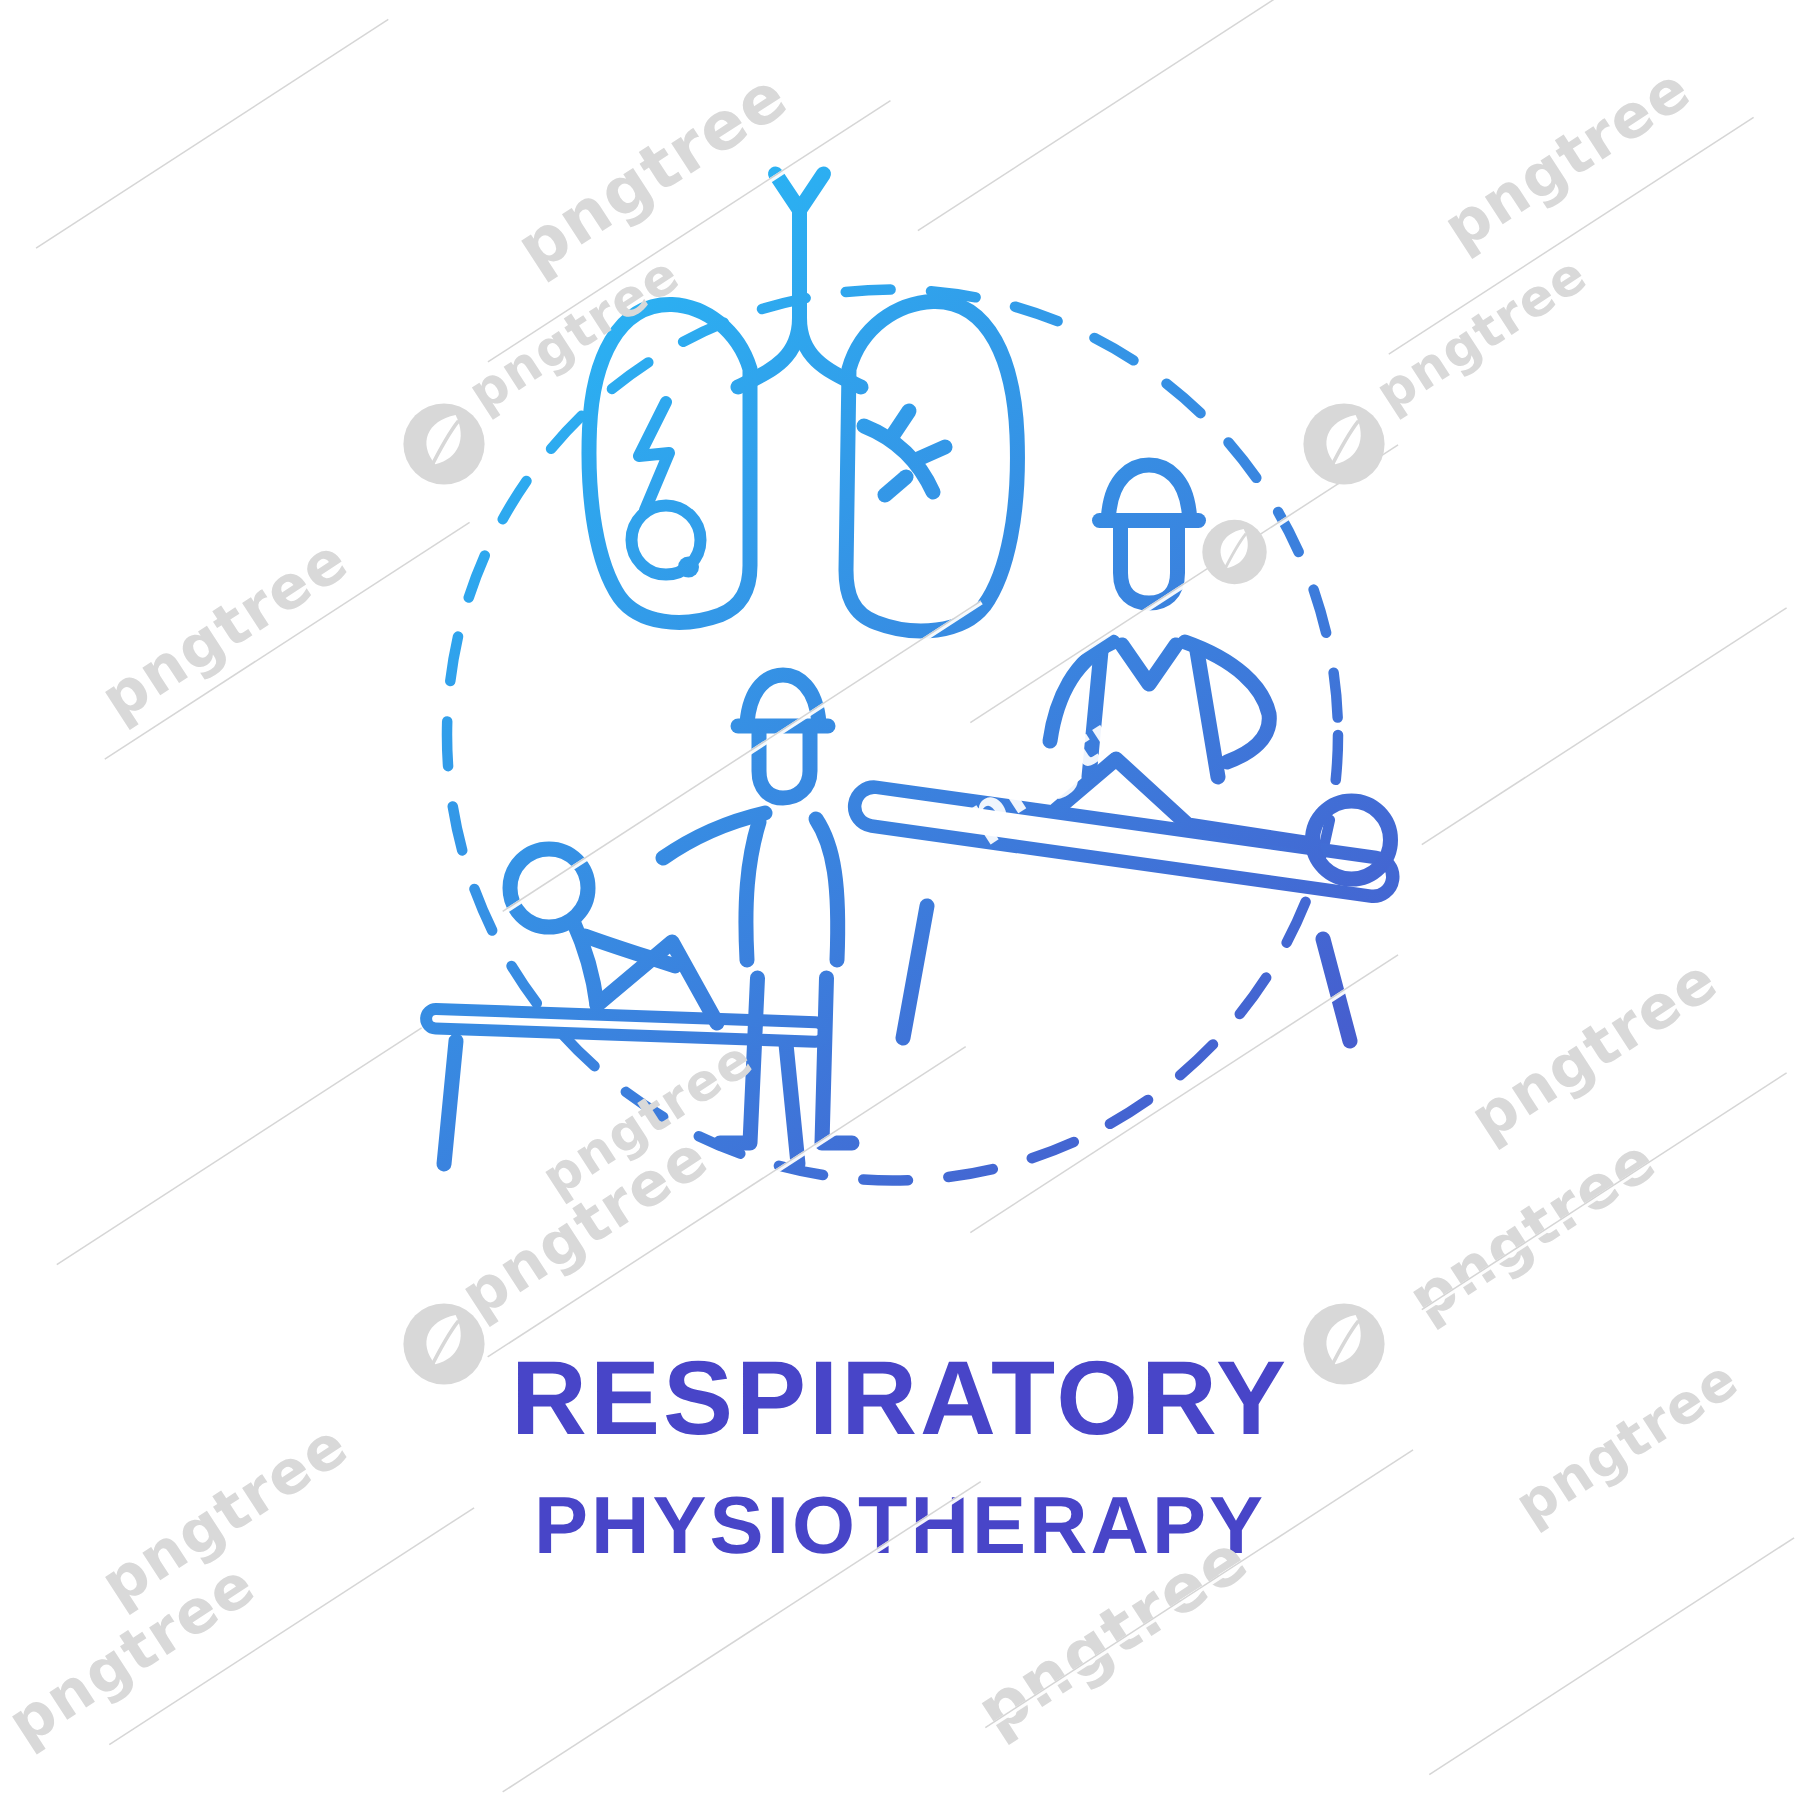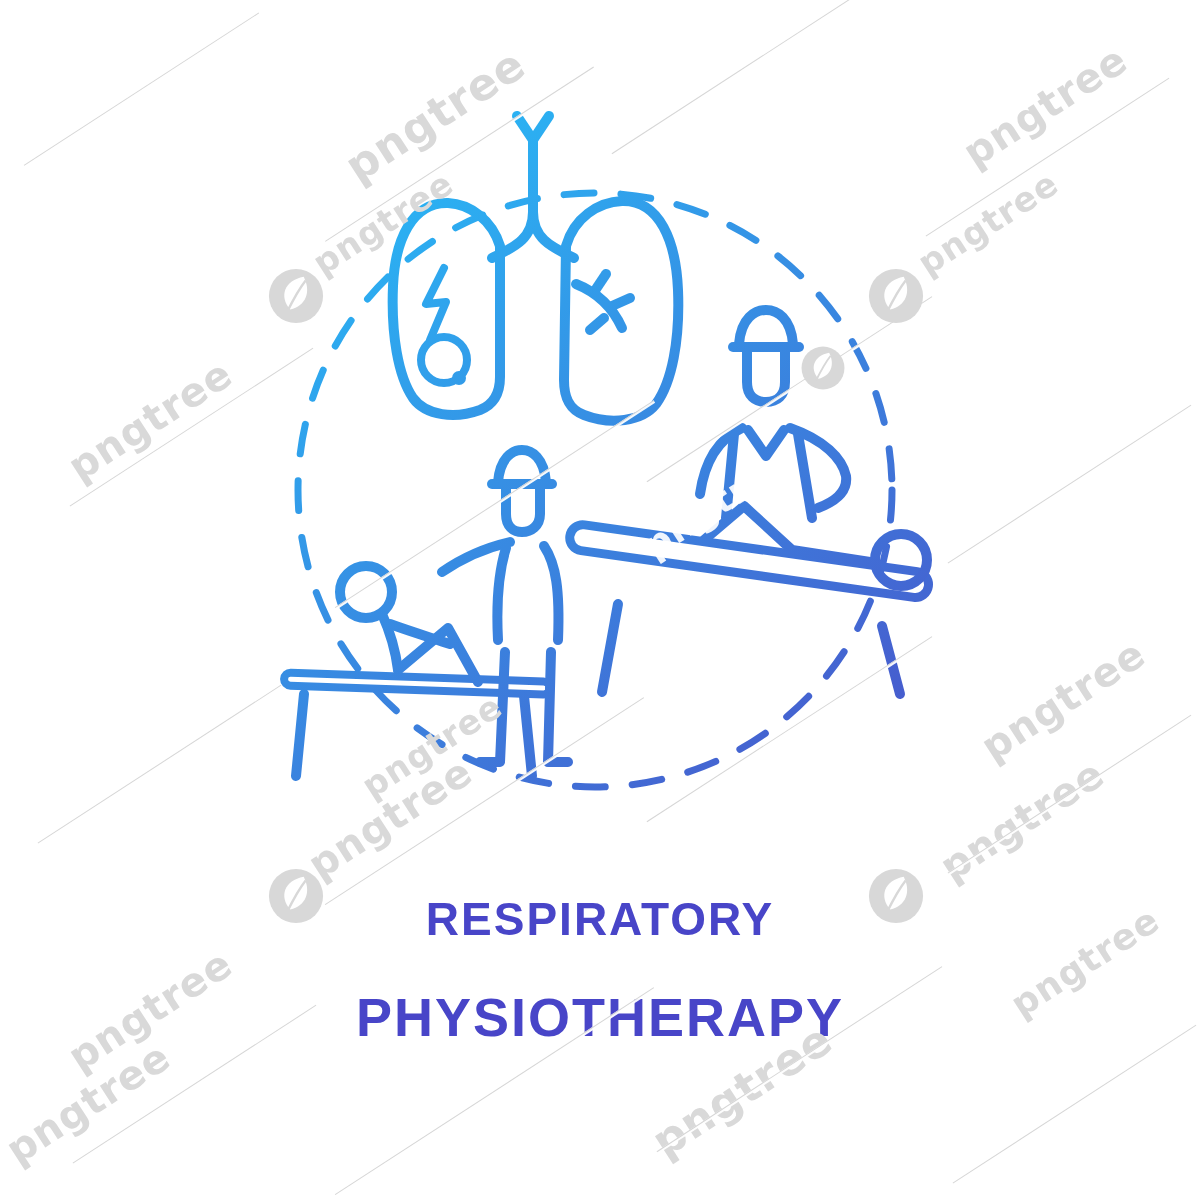--- a/index.html
+++ b/index.html
@@ -14,21 +14,21 @@
     position:absolute; inset:0; z-index:1;
   }
   .title-line {
     position:absolute; left:0; width:100%;
     text-align:center; z-index:2;
     font-family:"Liberation Sans", sans-serif;
     font-weight:700;
     letter-spacing:2px;
     color:var(--title-color, #4845C8);
   }
-  #title-line-1 { top:892px; font-size:46px; }
+  #title-line-1 { top:892px; font-size:70px; }
   #title-line-2 { top:986px; font-size:54px; }
   #watermark-layer {
     position:absolute; inset:0; z-index:3; pointer-events:none;
   }
   .wm-text {
     position:absolute;
     transform:translate(-50%,-50%) rotate(-33deg);
     color:#d9d9d9;
     font-family:"DejaVu Sans", sans-serif;
     font-weight:700;

